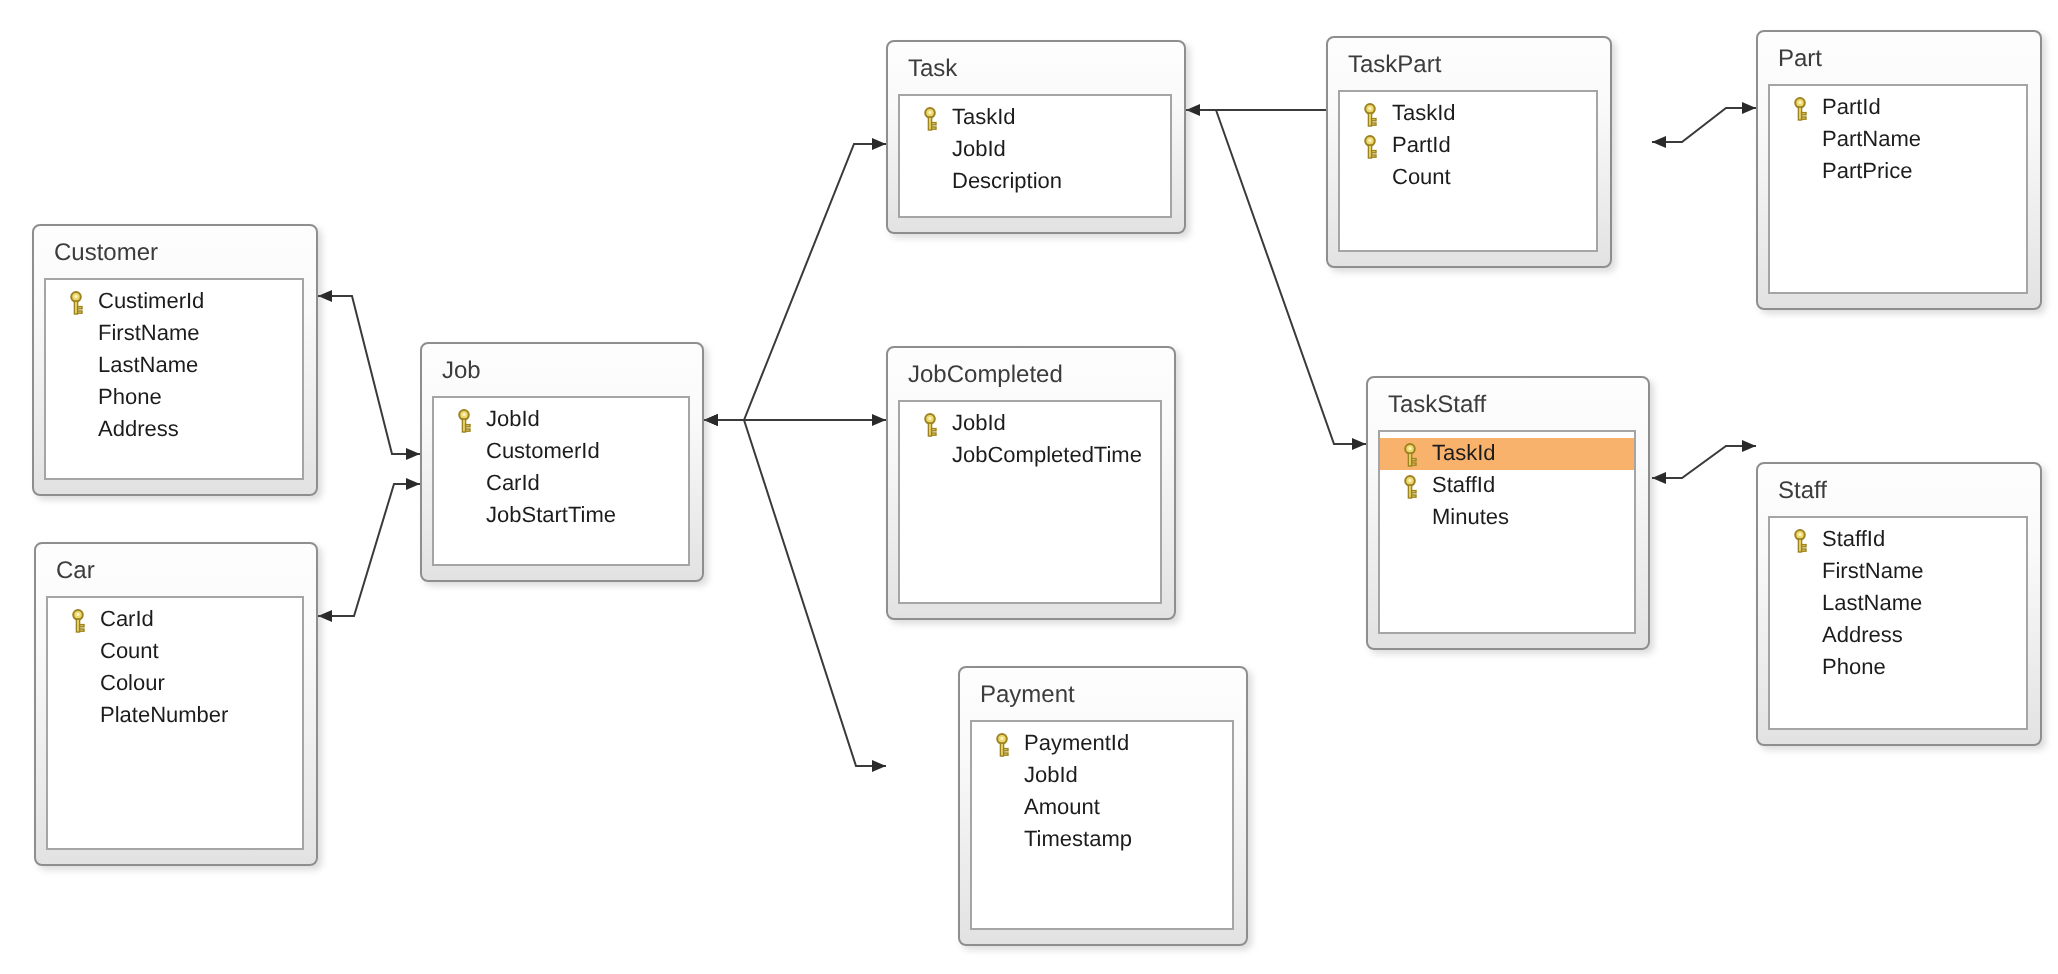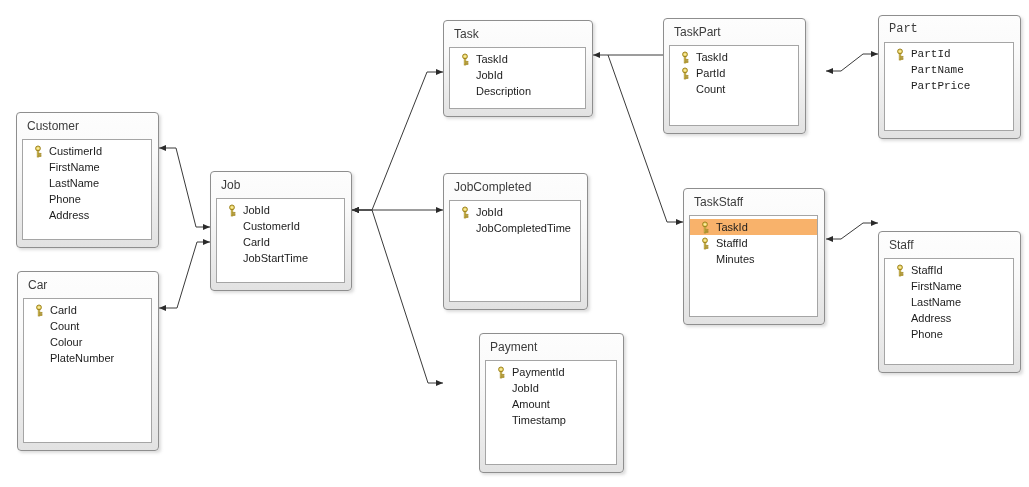--- a/index.html
+++ b/index.html
@@ -118,21 +118,21 @@
         <div class="field-row">
           <span class="key-cell"></span>
           <span class="field-label">Phone</span>
         </div>
         <div class="field-row">
           <span class="key-cell"></span>
           <span class="field-label">Address</span>
         </div>
       </div>
     </div>
-    <div class="table" style="left: 17px; top: 271px; width: 142px; height: 180px;">
+    <div class="table" style="left: 17px; top: 271px; width: 142px; height: 162px;">
       <div class="table-title">Car</div>
       <div class="fields-box">
         <div class="field-row">
           <span class="key-cell">
             <svg width="11" height="13" viewBox="0 0 11 13" xmlns="http://www.w3.org/2000/svg">
               <circle cx="5" cy="3.4" r="2.4" fill="#EDD86B" stroke="#9C8220" stroke-width="1"></circle>
               <circle cx="5" cy="3.2" r="0.8" fill="#FBF3C6"></circle>
               <rect x="4.2" y="5.6" width="1.6" height="6.4" fill="#EDD86B" stroke="#9C8220" stroke-width="0.7"></rect>
               <rect x="5.8" y="8.3" width="2.2" height="1.1" fill="#EDD86B" stroke="#9C8220" stroke-width="0.7"></rect>
               <rect x="5.8" y="10.5" width="2.2" height="1.1" fill="#EDD86B" stroke="#9C8220" stroke-width="0.7"></rect>
@@ -317,21 +317,21 @@
             </svg>
           </span>
           <span class="field-label">StaffId</span>
         </div>
         <div class="field-row">
           <span class="key-cell"></span>
           <span class="field-label">Minutes</span>
         </div>
       </div>
     </div>
-    <div class="table" style="left: 878px; top: 15px; width: 143px; height: 124px; font-family: Liberation Mono, monospace;">
+    <div class="table" style="left: 878px; top: 15px; width: 143px; height: 140px;">
       <div class="table-title">Part</div>
       <div class="fields-box">
         <div class="field-row">
           <span class="key-cell">
             <svg width="11" height="13" viewBox="0 0 11 13" xmlns="http://www.w3.org/2000/svg">
               <circle cx="5" cy="3.4" r="2.4" fill="#EDD86B" stroke="#9C8220" stroke-width="1"></circle>
               <circle cx="5" cy="3.2" r="0.8" fill="#FBF3C6"></circle>
               <rect x="4.2" y="5.6" width="1.6" height="6.4" fill="#EDD86B" stroke="#9C8220" stroke-width="0.7"></rect>
               <rect x="5.8" y="8.3" width="2.2" height="1.1" fill="#EDD86B" stroke="#9C8220" stroke-width="0.7"></rect>
               <rect x="5.8" y="10.5" width="2.2" height="1.1" fill="#EDD86B" stroke="#9C8220" stroke-width="0.7"></rect>

